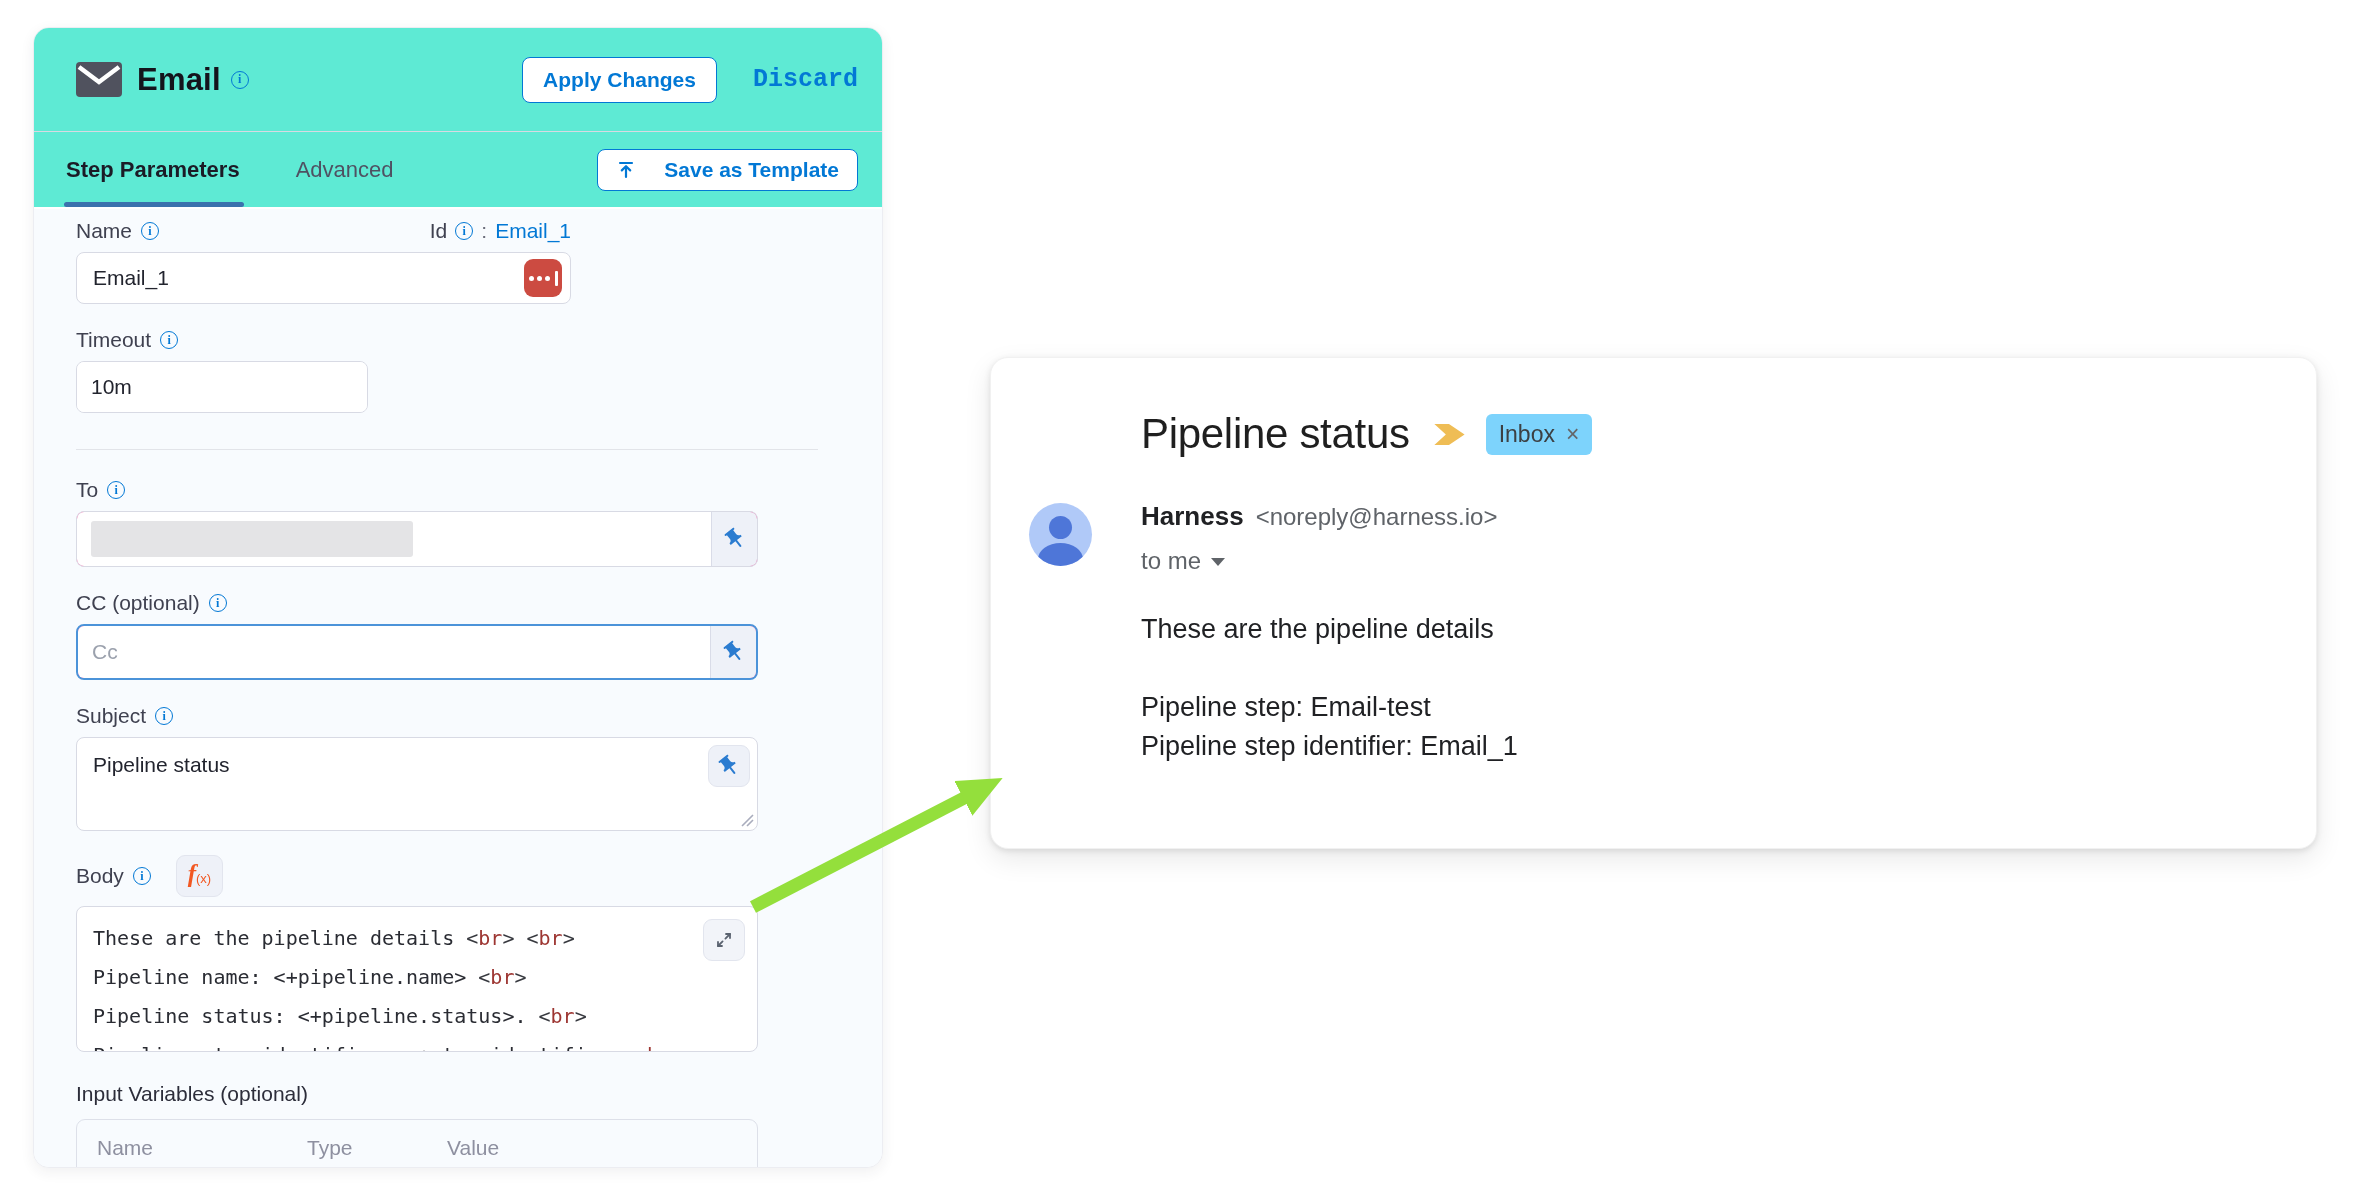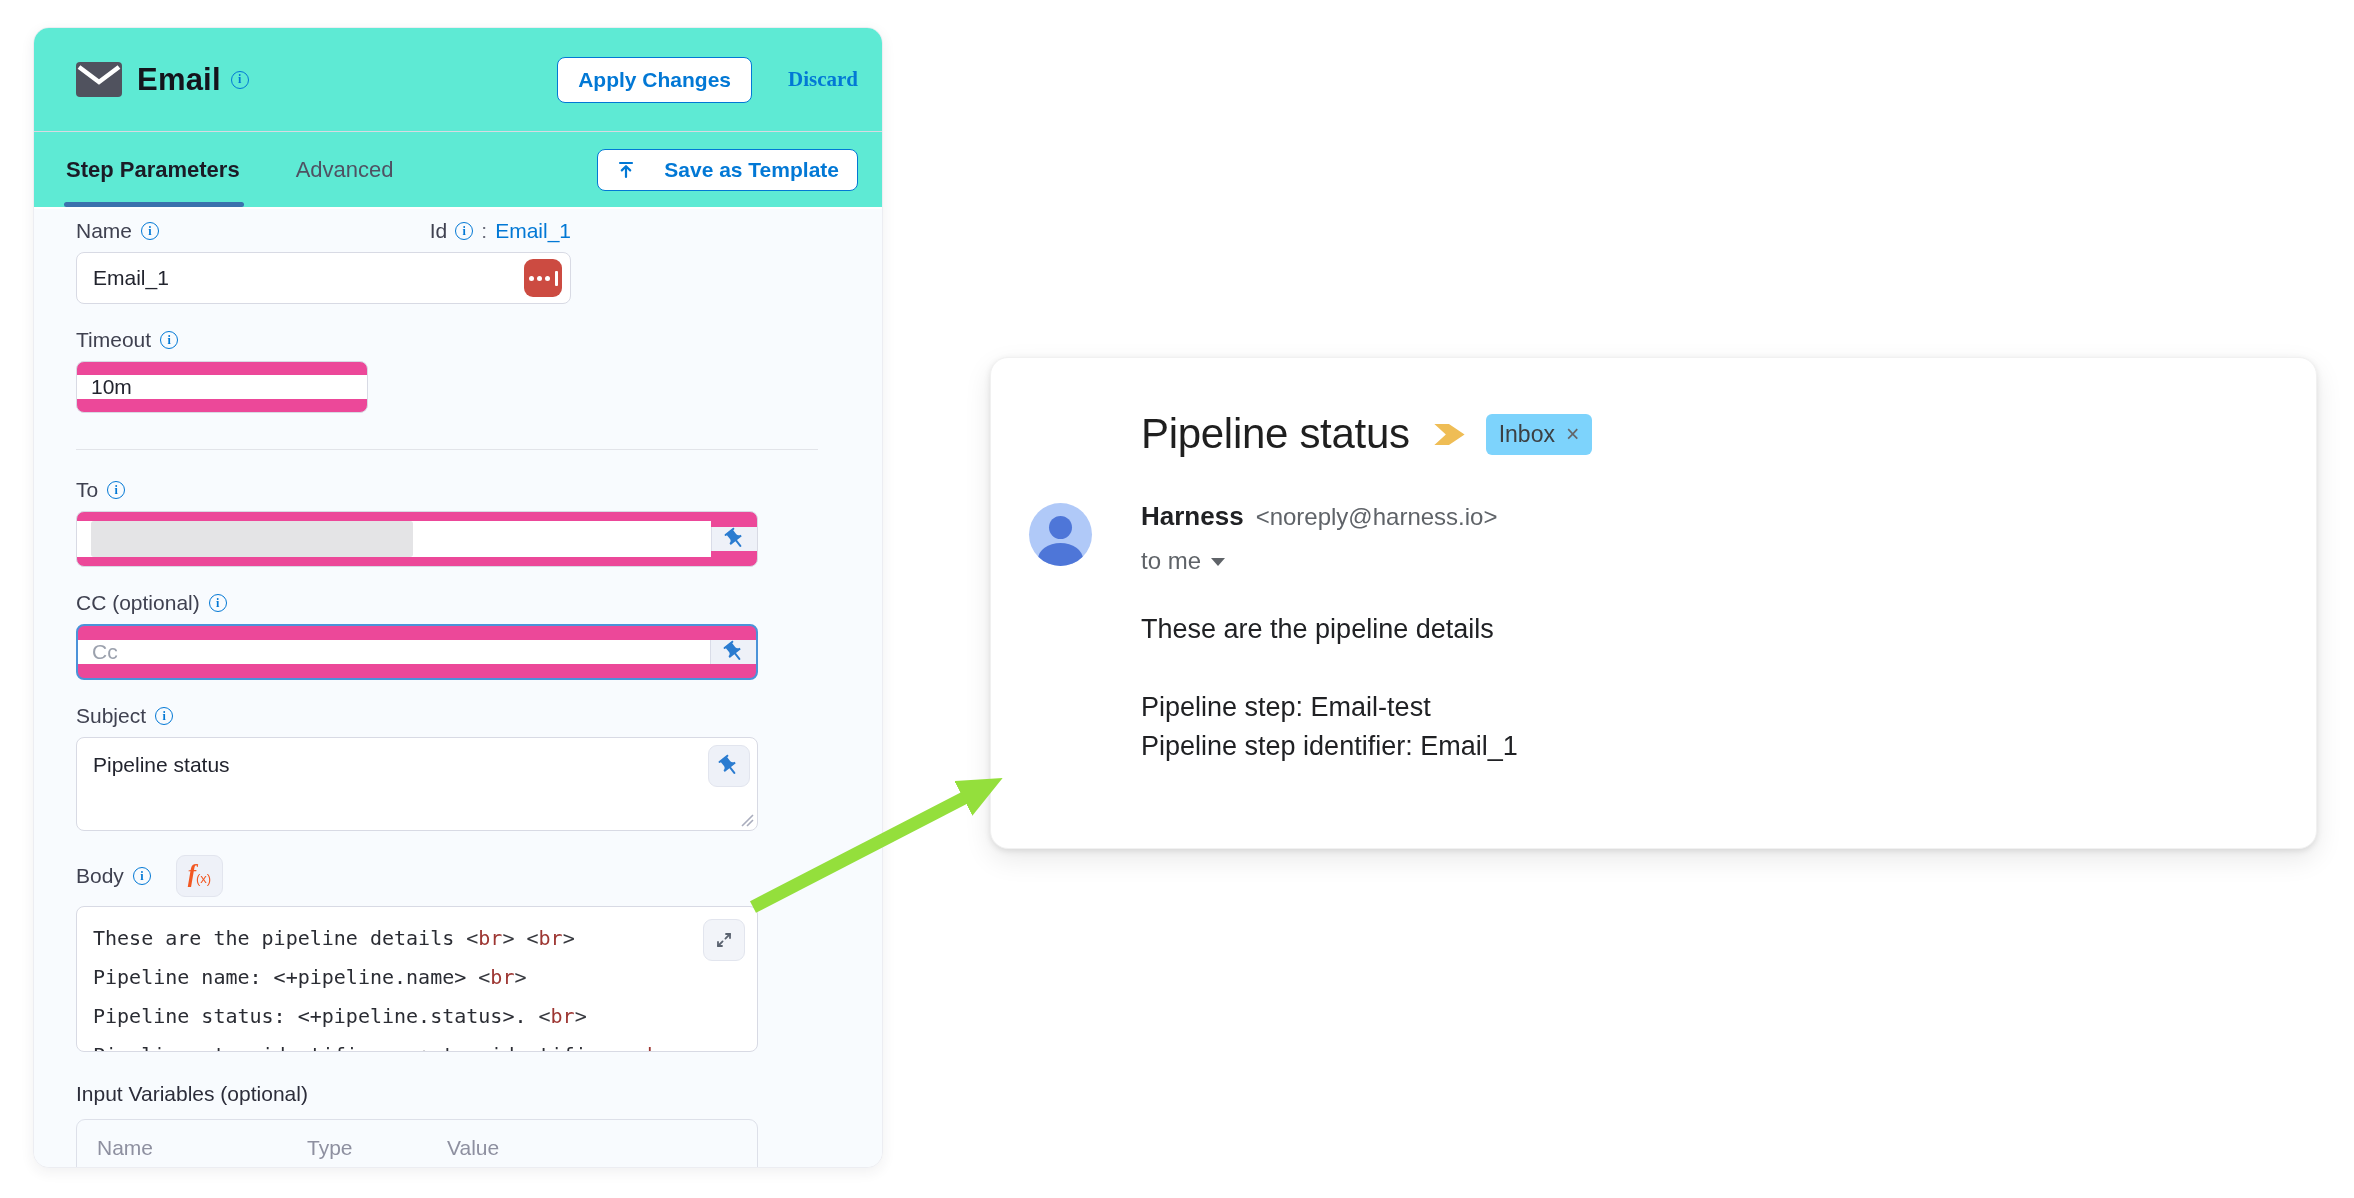--- a/index.html
+++ b/index.html
@@ -13,22 +13,22 @@
   .panel-header { height:104px; display:flex; align-items:center; padding:0 24px 0 42px;
                   background:#5eead4; border-bottom:1px solid #d8dae2; }
   .mail-glyph { width:46px; height:35px; flex:none; }
   .panel-title { font-size:31px; font-weight:800; color:#14141c; margin-left:15px; letter-spacing:.2px; }
   .info-ic { display:inline-flex; align-items:center; justify-content:center; width:18px; height:18px;
              border:1.6px solid #0278d5; border-radius:50%; color:#0278d5; font-size:12px; font-weight:700;
              font-family:"Liberation Serif", serif; flex:none; }
   .hd-spacer { flex:1; }
   .btn-apply { background:#fff; border:1.6px solid #0278d5; color:#0278d5; border-radius:8px;
                font-size:21px; font-weight:700; padding:10px 20px; font-family:inherit; }
-  .btn-discard { background:none; border:none; color:#0278d5; font-size:21px; font-weight:700;
-                 margin-left:36px; font-family:Liberation Serif, serif; }
+  .btn-discard { background:none; border:none; color:#0278d5; font-size:25px; font-weight:700;
+                 margin-left:36px; font-family:Liberation Mono, monospace; }
 
   .tabs-row { height:75px; display:flex; align-items:center; padding:0 24px 0 32px; position:relative; background:#5eead4; }
   .tab { font-size:22px; position:relative; height:100%; display:flex; align-items:center; }
   .tab-active { color:#1b1b26; font-weight:700; }
   .tab-active .tab-underline { position:absolute; left:-2px; right:-4px; bottom:0; height:5px;
                                background:#3b72ad; border-radius:3px; }
   .tab-idle { color:#4f5162; font-weight:500; margin-left:56px; }
   .btn-save-tpl { margin-left:auto; display:flex; align-items:center; gap:28px; background:#fff;
                   border:1.4px solid #0278d5; color:#0278d5; border-radius:8px; font-size:21px;
                   font-weight:600; padding:8px 18px; font-family:inherit; }
@@ -44,21 +44,21 @@
 
   .tb { background:#fff; border:1px solid #d8dae4; border-radius:8px; font-size:21px; color:#22242e;
         font-family:inherit; padding:0 16px; }
   .name-wrap { position:relative; width:495px; margin-top:9px; }
   .name-input { width:100%; height:52px; }
   .autofill-badge { position:absolute; right:9px; top:7px; width:38px; height:38px; background:#cc4b41;
                     border-radius:9px; display:flex; align-items:center; justify-content:center; gap:3px; }
   .autofill-badge i { width:5px; height:5px; background:#fff; border-radius:50%; }
   .autofill-badge b { width:3px; height:15px; background:#fff; border-radius:1px; margin-left:2px; }
 
-  .group { display:flex; margin-top:9px; background:#ec4899; border:1px solid #d8dae4; border-radius:8px; overflow:hidden;align-items:center; }
+  .group { display:flex; margin-top:9px; background:#ec4899; border:1px solid #d8dae4; border-radius:8px; overflow:hidden; }
   .group .main { flex:1; display:flex; align-items:center; padding:0 14px; font-size:21px; color:#22242e;
                  background:#fff; border:none; font-family:inherit; }
   .pin-cell { width:46px; flex:none; background:#eef1f8; border-left:1px solid #d9dce8;
               display:flex; align-items:center; justify-content:center; }
   .pin-svg { width:24px; height:24px; transform:rotate(-38deg); }
 
   .mt-sect { margin-top:24px; }
   .hr-div { width:742px; height:1px; background:#e2e4e9; margin:36px 0 28px 0; border:none; }
 
   .g-timeout { width:292px; height:52px; }

